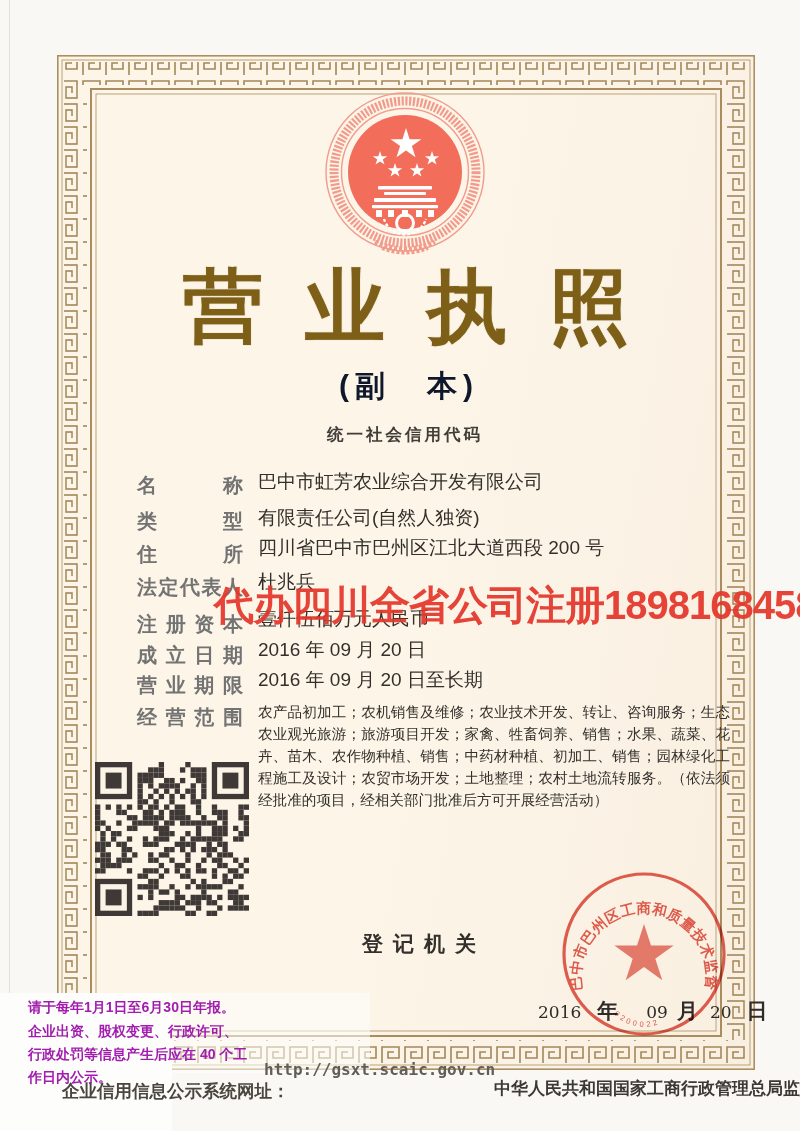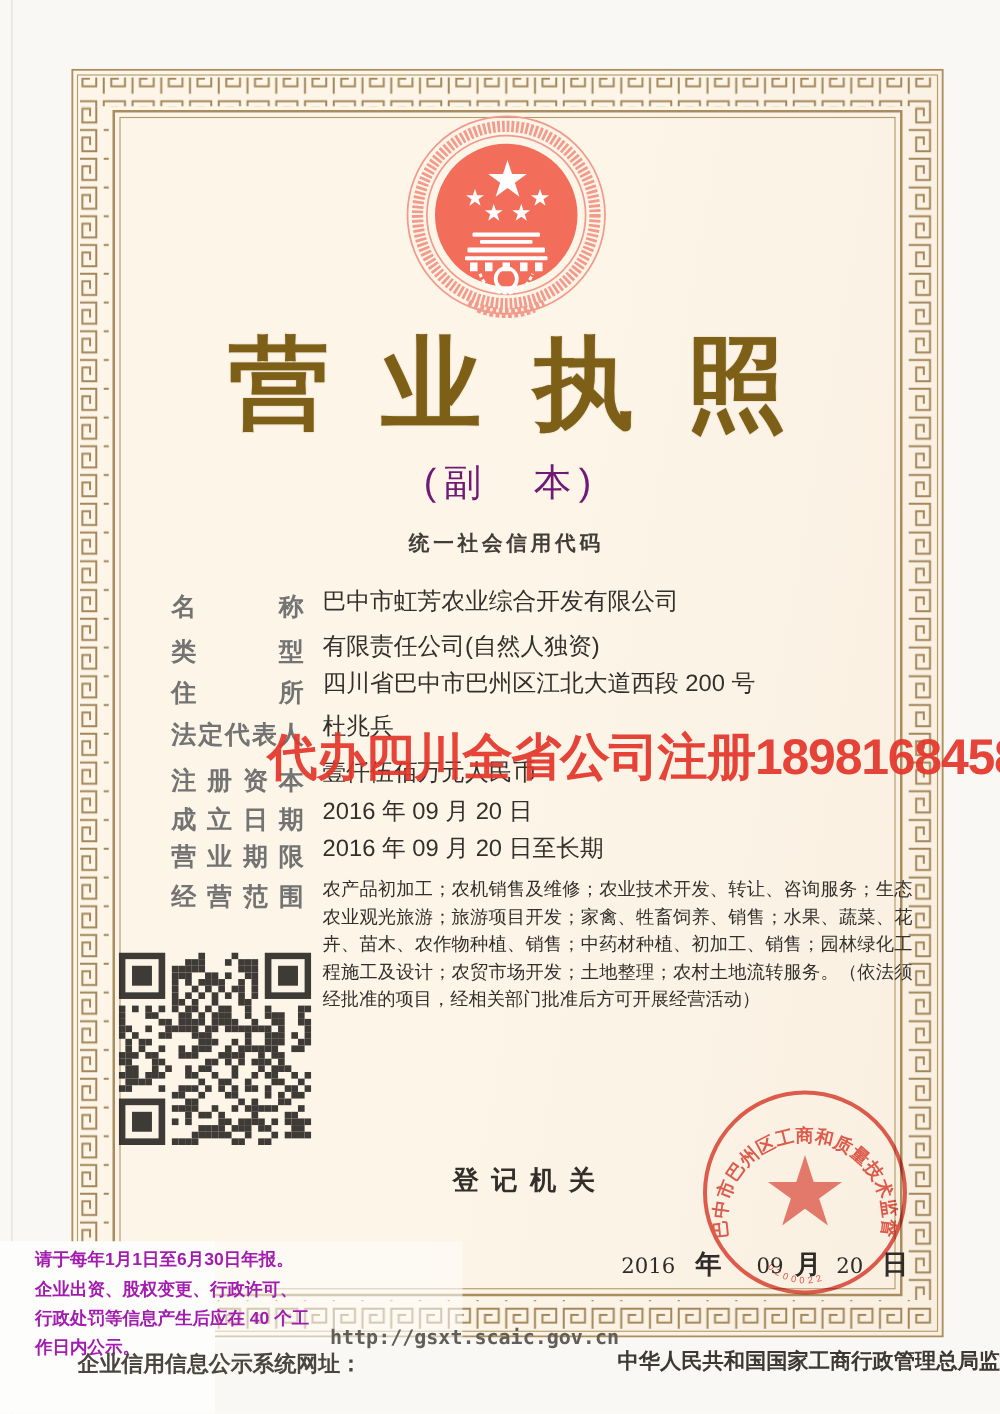--- a/index.html
+++ b/index.html
@@ -21,21 +21,21 @@
   #emblem{left:320px;top:90px;}
   
   #title{
     left:406px;top:263px;transform:translateX(-50%);
     font-size:80px;font-weight:bold;color:#7d5f17;
     letter-spacing:42px;padding-left:42px;white-space:nowrap;line-height:1.1;
     text-shadow:0 0 1px rgba(125,95,23,.6);
   }
   #subtitle{
     left:406px;top:366px;transform:translateX(-50%);
-    font-size:30px;font-weight:normal;color:#701a75;
+    font-size:30px;font-weight:bold;color:#0f172a;
     letter-spacing:6px;padding-left:6px;white-space:nowrap;
   }
   
   #credit-row{left:327px;top:424px;display:flex;align-items:baseline;gap:0;}
   #credit-label{font-size:16.5px;font-weight:700;letter-spacing:3px;color:#413d38;}
   #credit-code{font-family:"Liberation Mono", monospace;font-size:18px;font-weight:600;color:#3a3733;letter-spacing:.5px;}
   
   .field-label{
     left:137px;width:106px;display:block;
     font-size:20px;font-weight:600;color:#737373;
@@ -49,21 +49,21 @@
   
   #watermark{
     left:214px;top:578px;font-size:40px;font-weight:700;color:#e5352a;
     white-space:nowrap;opacity:.92;letter-spacing:-1px;
   }
   
   #qr{left:95px;top:762px;}
   
   #reg-authority{left:362px;top:930px;font-size:21px;font-weight:600;color:#33302c;letter-spacing:10px;white-space:nowrap;}
   #date-row{left:497px;top:997px;display:flex;align-items:baseline;white-space:nowrap;color:#2e2b28;}
-  .date-num{font-family:"DejaVu Serif", serif;font-size:17px;}
+  .date-num{font-family:"DejaVu Serif", serif;font-size:17px;margin-left:41px;}
   .date-unit{font-size:21px;font-weight:700;}
   #date-row .g1{margin-left:16px;} #date-row .g2{margin-left:28px;}
   #date-row .g3{margin-left:9px;}  #date-row .g4{margin-left:12px;text-align:right;} #date-row .g5{margin-left:15px;}
   
   #seal{left:556px;top:862px;opacity:.88;mix-blend-mode:multiply;}
   
   #slip-a{left:0;top:993px;width:172px;height:138px;background:#fdfdfb;}
   #slip-b{left:172px;top:993px;width:198px;height:80px;background:rgba(253,253,251,.55);}
   .notice-line{left:28px;font-size:14px;font-weight:700;color:#a21caf;white-space:nowrap;}
   #notice-1{top:999px;} #notice-2{top:1023px;} #notice-3{top:1046px;} #notice-4{top:1069px;}

